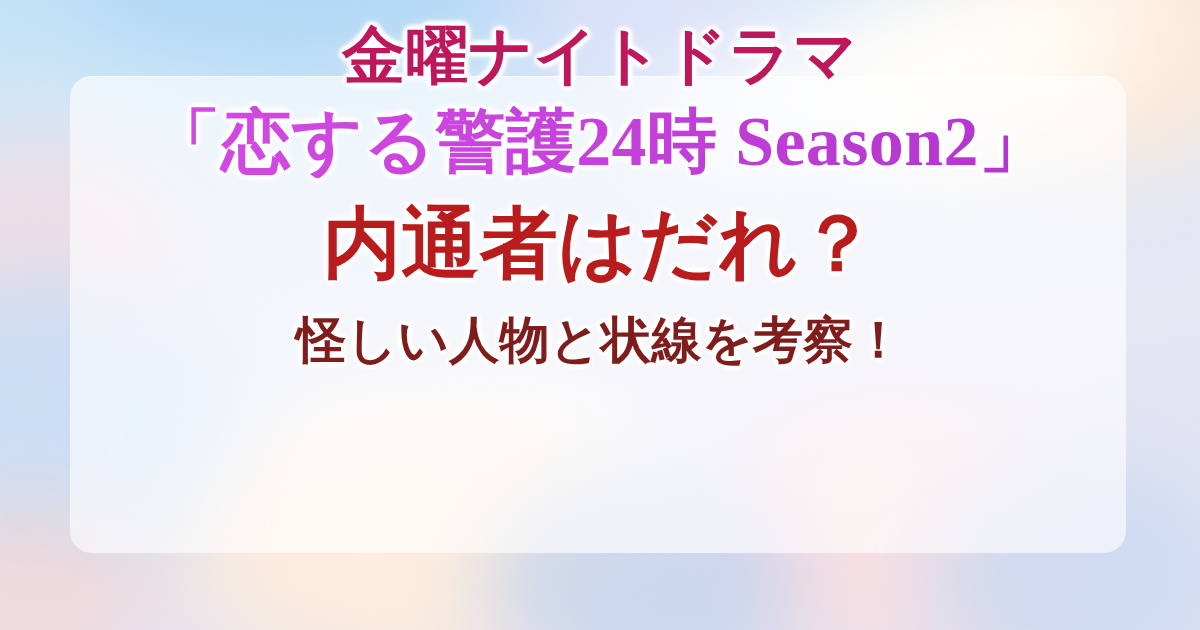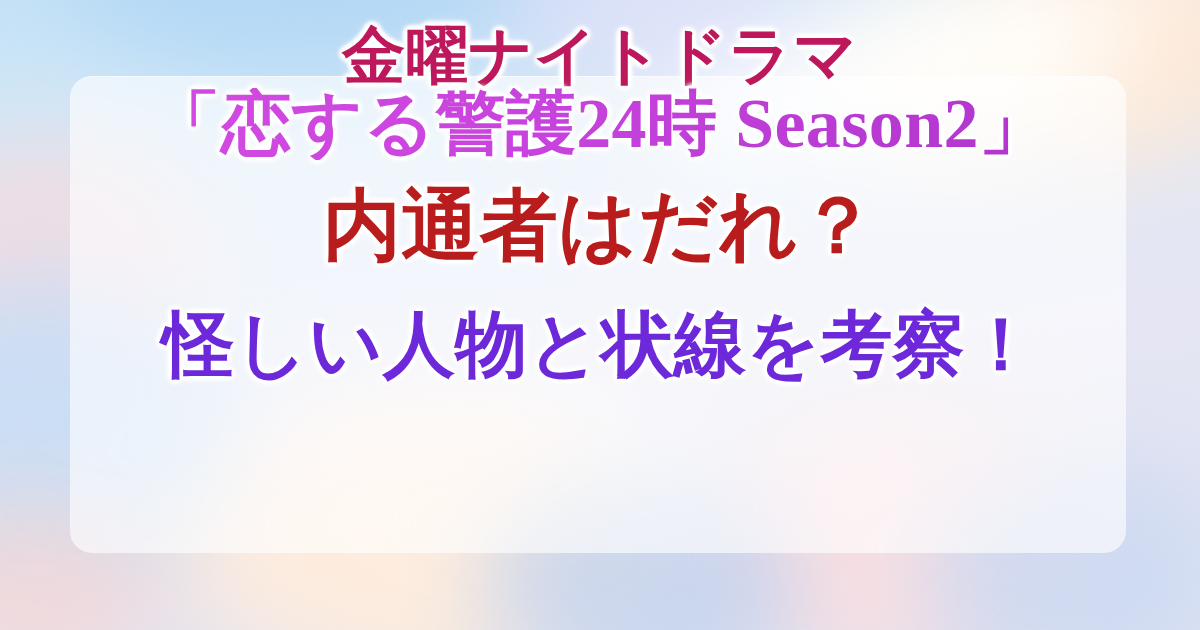--- a/index.html
+++ b/index.html
@@ -113,43 +113,43 @@
     font-size: 70px;
     margin-top: 18px;
     background-image: linear-gradient(95deg, #d74de2 0%, #c843dd 45%, #a931c9 100%);
     -webkit-background-clip: text;
     background-clip: text;
     color: transparent;
     -webkit-text-fill-color: transparent;
     
     position: relative;
   }
-  .line-2-wrap { position: relative; width: 100%; }
+  .line-2-wrap { position: relative; width: 100%; margin-top: 18px; }
   .line-2-wrap .ghost {
     position: absolute;
     left: 0; right: 0; top: 0;
     color: transparent;
     z-index: 0;
   }
   .line-2-wrap .fill {
     position: relative;
     z-index: 1;
     margin-top: 0;
   }
 
   .line-3 {
     font-size: 78px;
     color: #b91c1c;
     margin-top: 26px;
   }
 
   .line-4 {
-    font-size: 72px;
-    color: #6d28d9;
-    margin-top: 44px;
+    font-size: 50px;
+    color: #7f1d1d;
+    margin-top: 32px;
   }
 </style>
 </head>
 <body>
 
 <div id="stage">
 
   <div class="bg-layer bg-base"></div>
   <div class="bg-layer bg-blobs">
     <span class="blob-sky-top"></span>

